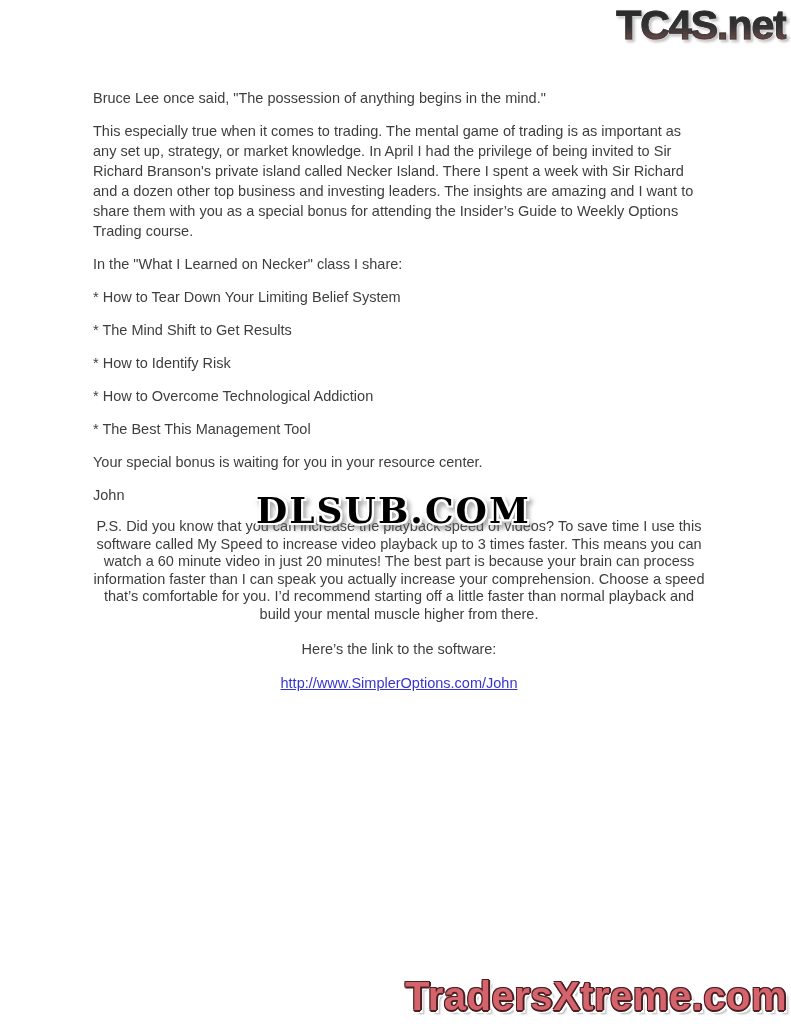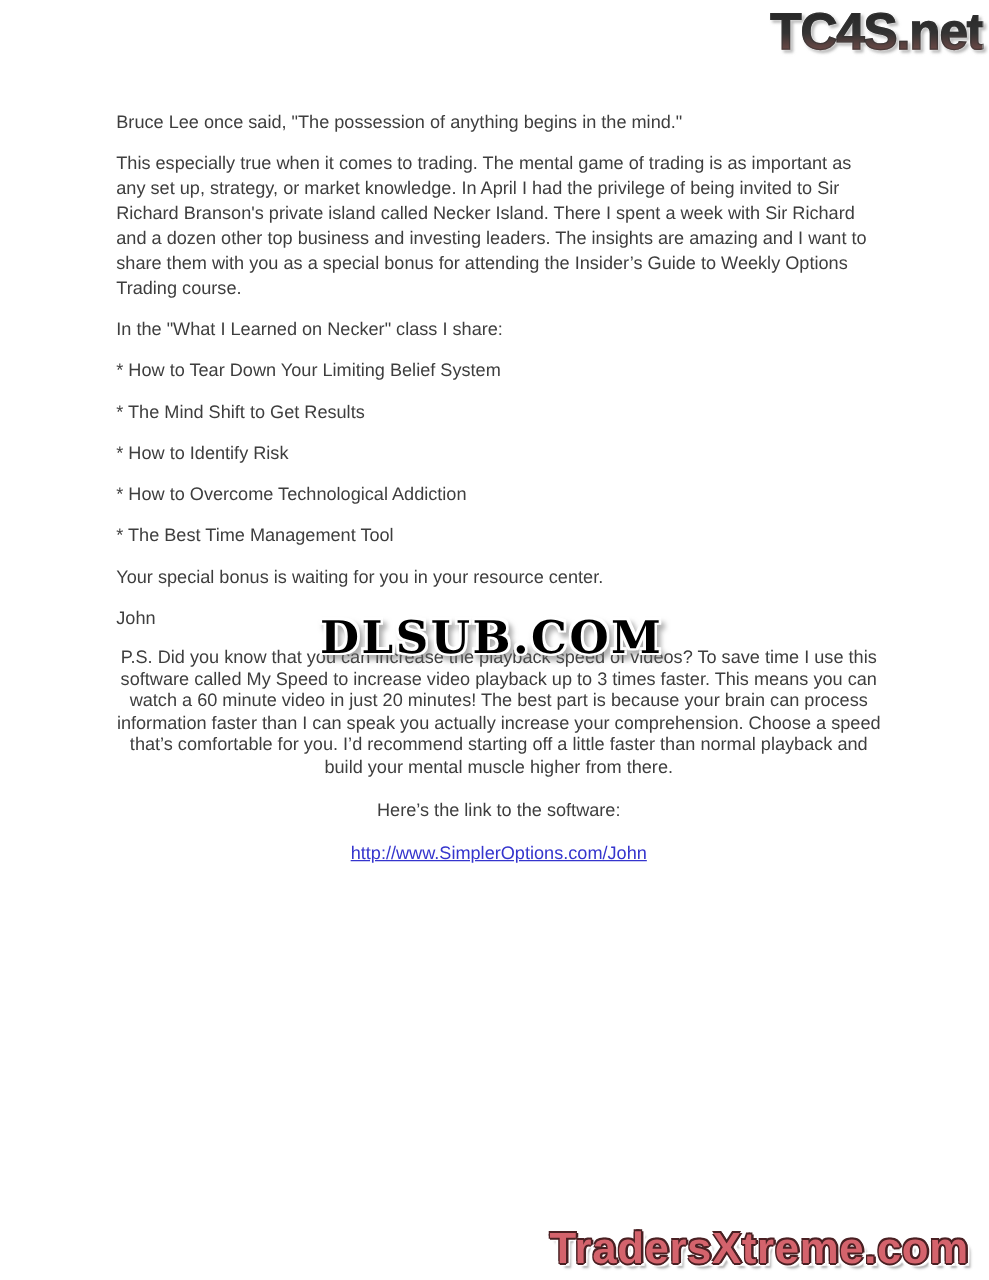--- a/index.html
+++ b/index.html
@@ -67,25 +67,25 @@
       -2px -2px 0 #ffffff,  2px -2px 0 #ffffff,
       -2px  2px 0 #ffffff,  2px  2px 0 #ffffff,
        0   -2px 0 #ffffff,  0    2px 0 #ffffff,
       -2px  0   0 #ffffff,  2px  0   0 #ffffff;
     filter: drop-shadow(3px 4px 2px rgba(110,110,110,0.55));
   }
 
   
   .logo-bottom {
     position: absolute;
-    right: 16px;
+    right: 4px;
     bottom: 5px;
     font-family: "Liberation Sans", sans-serif;
     font-weight: bold;
-    font-size: 35px;
+    font-size: 40px;
     letter-spacing: 0.5px;
     color: #d4636c;
     text-shadow:
       -1px -1px 0 #4a2023,  1px -1px 0 #4a2023,
       -1px  1px 0 #4a2023,  1px  1px 0 #4a2023,
        0    2px 0 #4a2023,  2px  0   0 #4a2023,
       -3px -3px 1px #ffffff,  3px -3px 1px #ffffff,
       -3px  3px 1px #ffffff,  3px  3px 1px #ffffff,
        0   -3px 1px #ffffff,  0    3px 1px #ffffff,
       -3px  0   1px #ffffff,  3px  0   1px #ffffff,
@@ -101,21 +101,21 @@
 
   <div class="letter">
     <p>Bruce Lee once said, "The possession of anything begins in the mind."</p>
     <p>This especially true when it comes to trading. The mental game of trading is as important as any set up, strategy, or market knowledge. In April I had the privilege of being invited to Sir Richard Branson's private island called Necker Island. There I spent a week with Sir Richard and a dozen other top business and investing leaders. The insights are amazing and I want to share them with you as a special bonus for attending the Insider’s Guide to Weekly Options Trading course.</p>
     <p>In the "What I Learned on Necker" class I share:</p>
 
     <p>* How to Tear Down Your Limiting Belief System</p>
     <p>* The Mind Shift to Get Results</p>
     <p>* How to Identify Risk</p>
     <p>* How to Overcome Technological Addiction</p>
-    <p>* The Best Time Management Tool</p>
+    <p>* The Best This Management Tool</p>
 
     <p>Your special bonus is waiting for you in your resource center.</p>
     <p>John</p>
 
     <p class="tight">P.S. Did you know that you can increase the playback speed of videos? To save time I use this software called My Speed to increase video playback up to 3 times faster. This means you can watch a 60 minute video in just 20 minutes! The best part is because your brain can process information faster than I can speak you actually increase your comprehension. Choose a speed that’s comfortable for you. I’d recommend starting off a little faster than normal playback and build your mental muscle higher from there.</p>
     <p class="tight">Here’s the link to the software:</p>
     <p class="tight">
       <a href="#">http://www.SimplerOptions.com/John</a>
     </p>
   </div>

